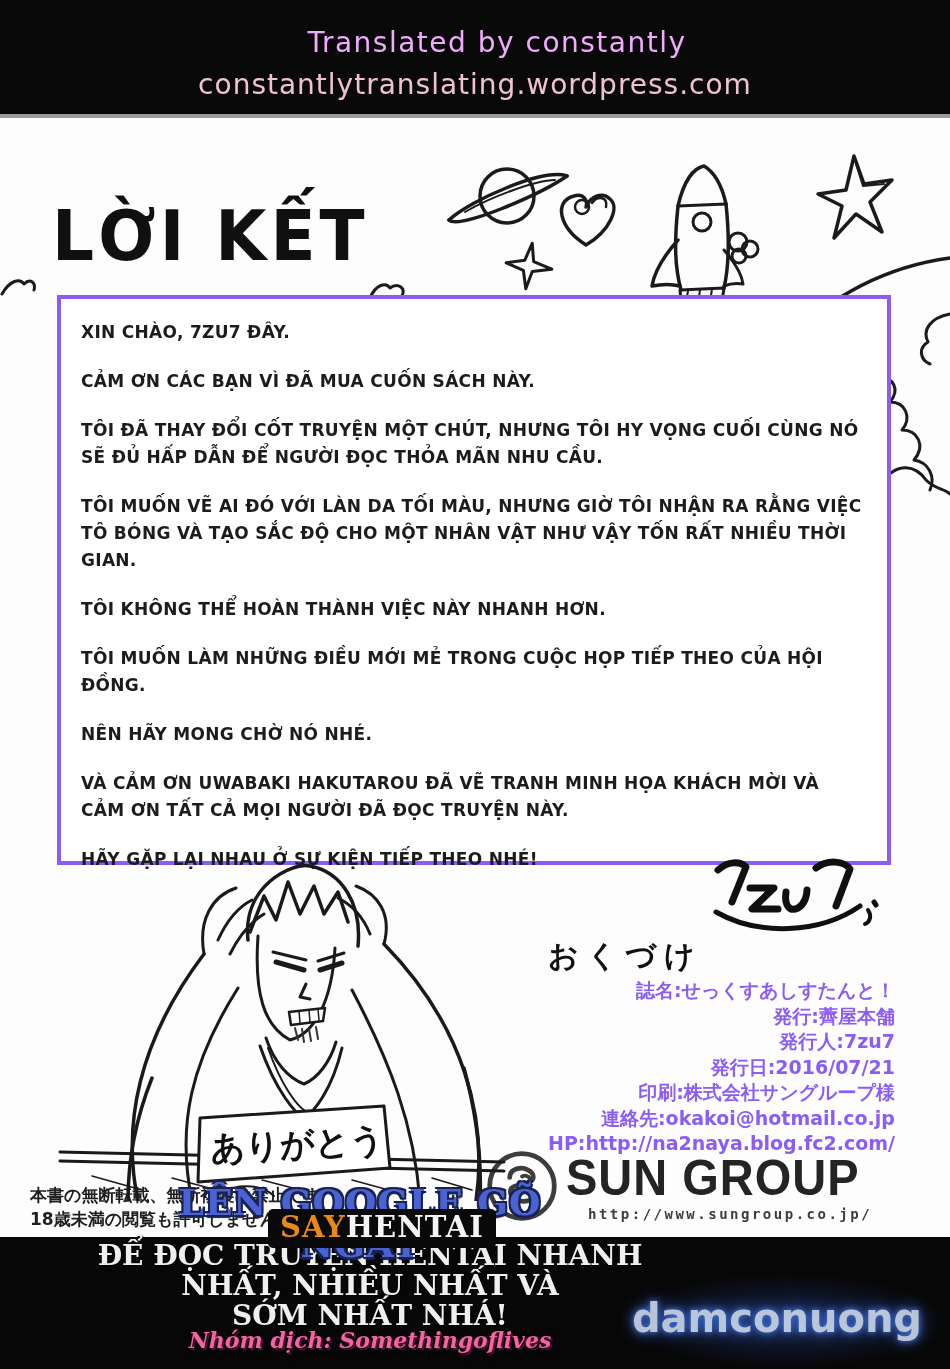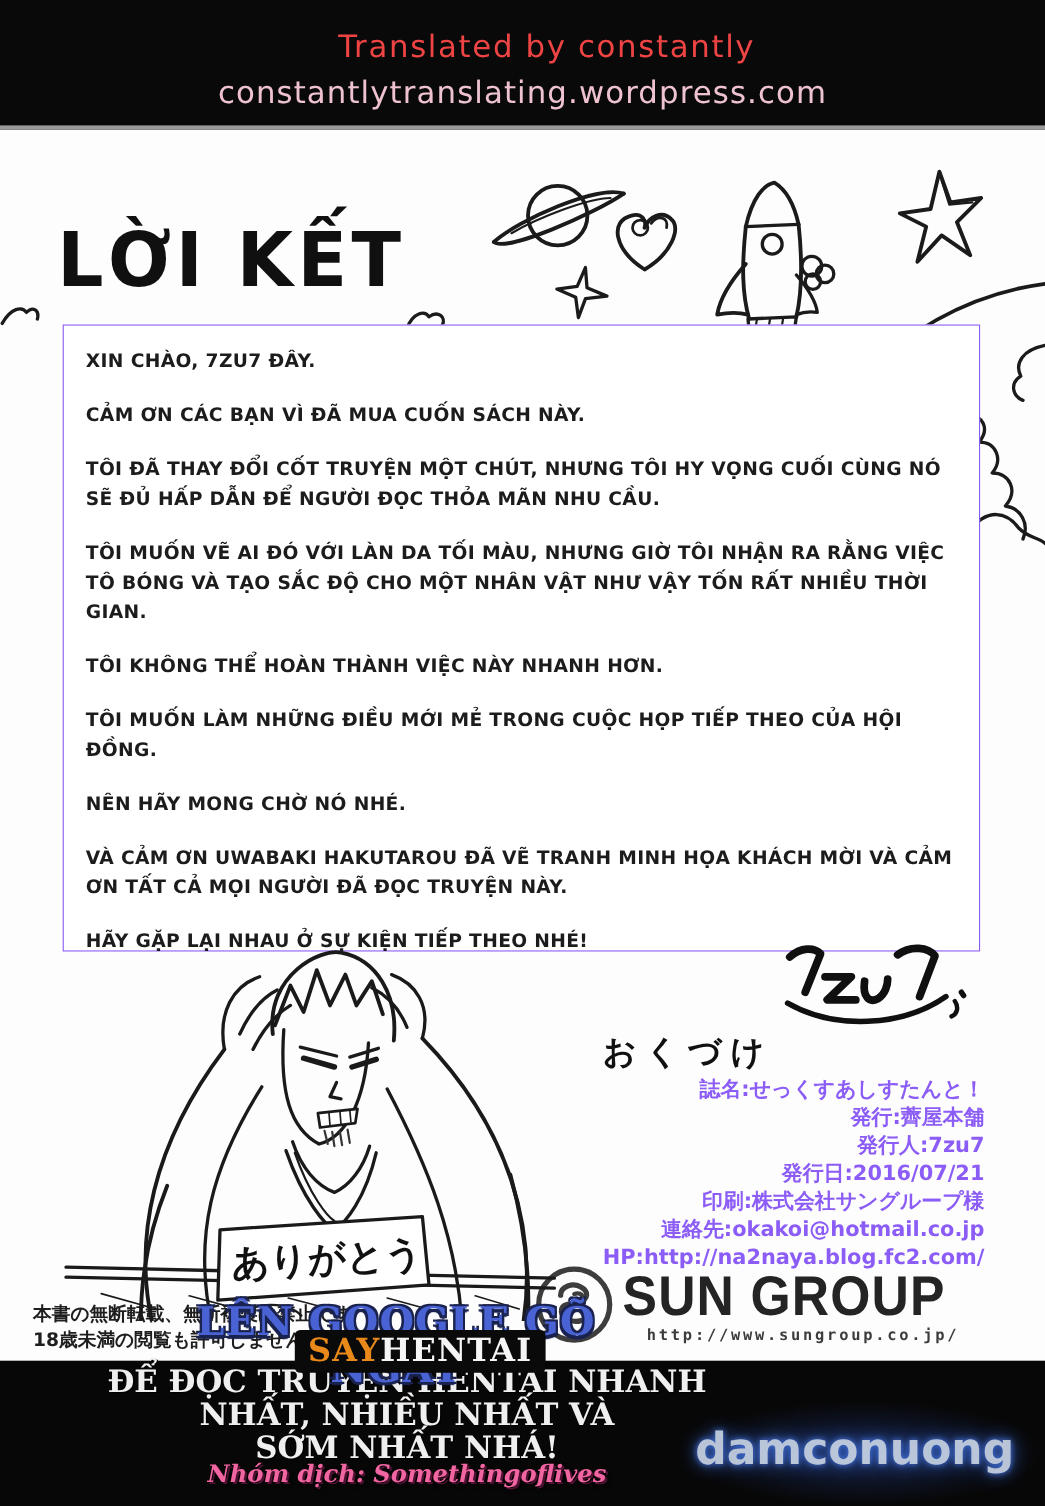--- a/index.html
+++ b/index.html
@@ -5,30 +5,30 @@
   html,body{margin:0;padding:0;background:#444;}
   .page{position:relative;width:950px;height:1369px;margin:0 auto;background:#fdfdfd;overflow:hidden;
         font-family:"DejaVu Sans",sans-serif;color:#1a1a1a;}
   svg{display:block;}
   .doodle{position:absolute;z-index:0;}
   .doodle path,.doodle circle,.doodle polygon{fill:none;stroke:#1b1b1b;stroke-linecap:round;stroke-linejoin:round;}
 
   
   .top-banner{position:absolute;left:0;top:0;width:950px;height:114px;background:#090909;
               border-bottom:4px solid #9a9a9a;z-index:5;text-align:center;}
-  .top-banner .l1{margin-top:26px;font-size:28px;letter-spacing:1.5px;color:#ef4444;padding-left:44px;}
+  .top-banner .l1{margin-top:26px;font-size:28px;letter-spacing:1.5px;color:#f0abfc;padding-left:44px;}
   .top-banner .l2{margin-top:9px;font-size:28px;letter-spacing:1px;color:#eec3cf;}
 
   
   .title{position:absolute;left:52px;top:198px;font-size:66px;font-weight:bold;letter-spacing:4px;
          color:#101010;transform:scaleY(1.04);z-index:1;}
 
   
   .textbox{position:absolute;left:57px;top:295px;width:834px;height:570px;background:#ffffff;
-           border:1px solid #8b5cf6;box-sizing:border-box;padding:20px 20px 0 20px;z-index:2;}
+           border:4px solid #8b5cf6;box-sizing:border-box;padding:20px 20px 0 20px;z-index:2;}
   .textbox p{margin:0 0 22px 0;font-size:17px;line-height:27px;font-weight:bold;
              letter-spacing:0.3px;color:#1c1c1c;}
 
   
   .colophon{position:absolute;left:548px;top:936px;z-index:1;}
   .colophon .head{font-size:30px;font-weight:bold;letter-spacing:8px;color:#111;}
   .colophon .line{font-size:19px;font-weight:bold;line-height:23.5px;color:#8b5cf6;margin-top:2px;text-align:right;}
   .colophon .line:first-of-type{margin-top:12px;}
 
   

